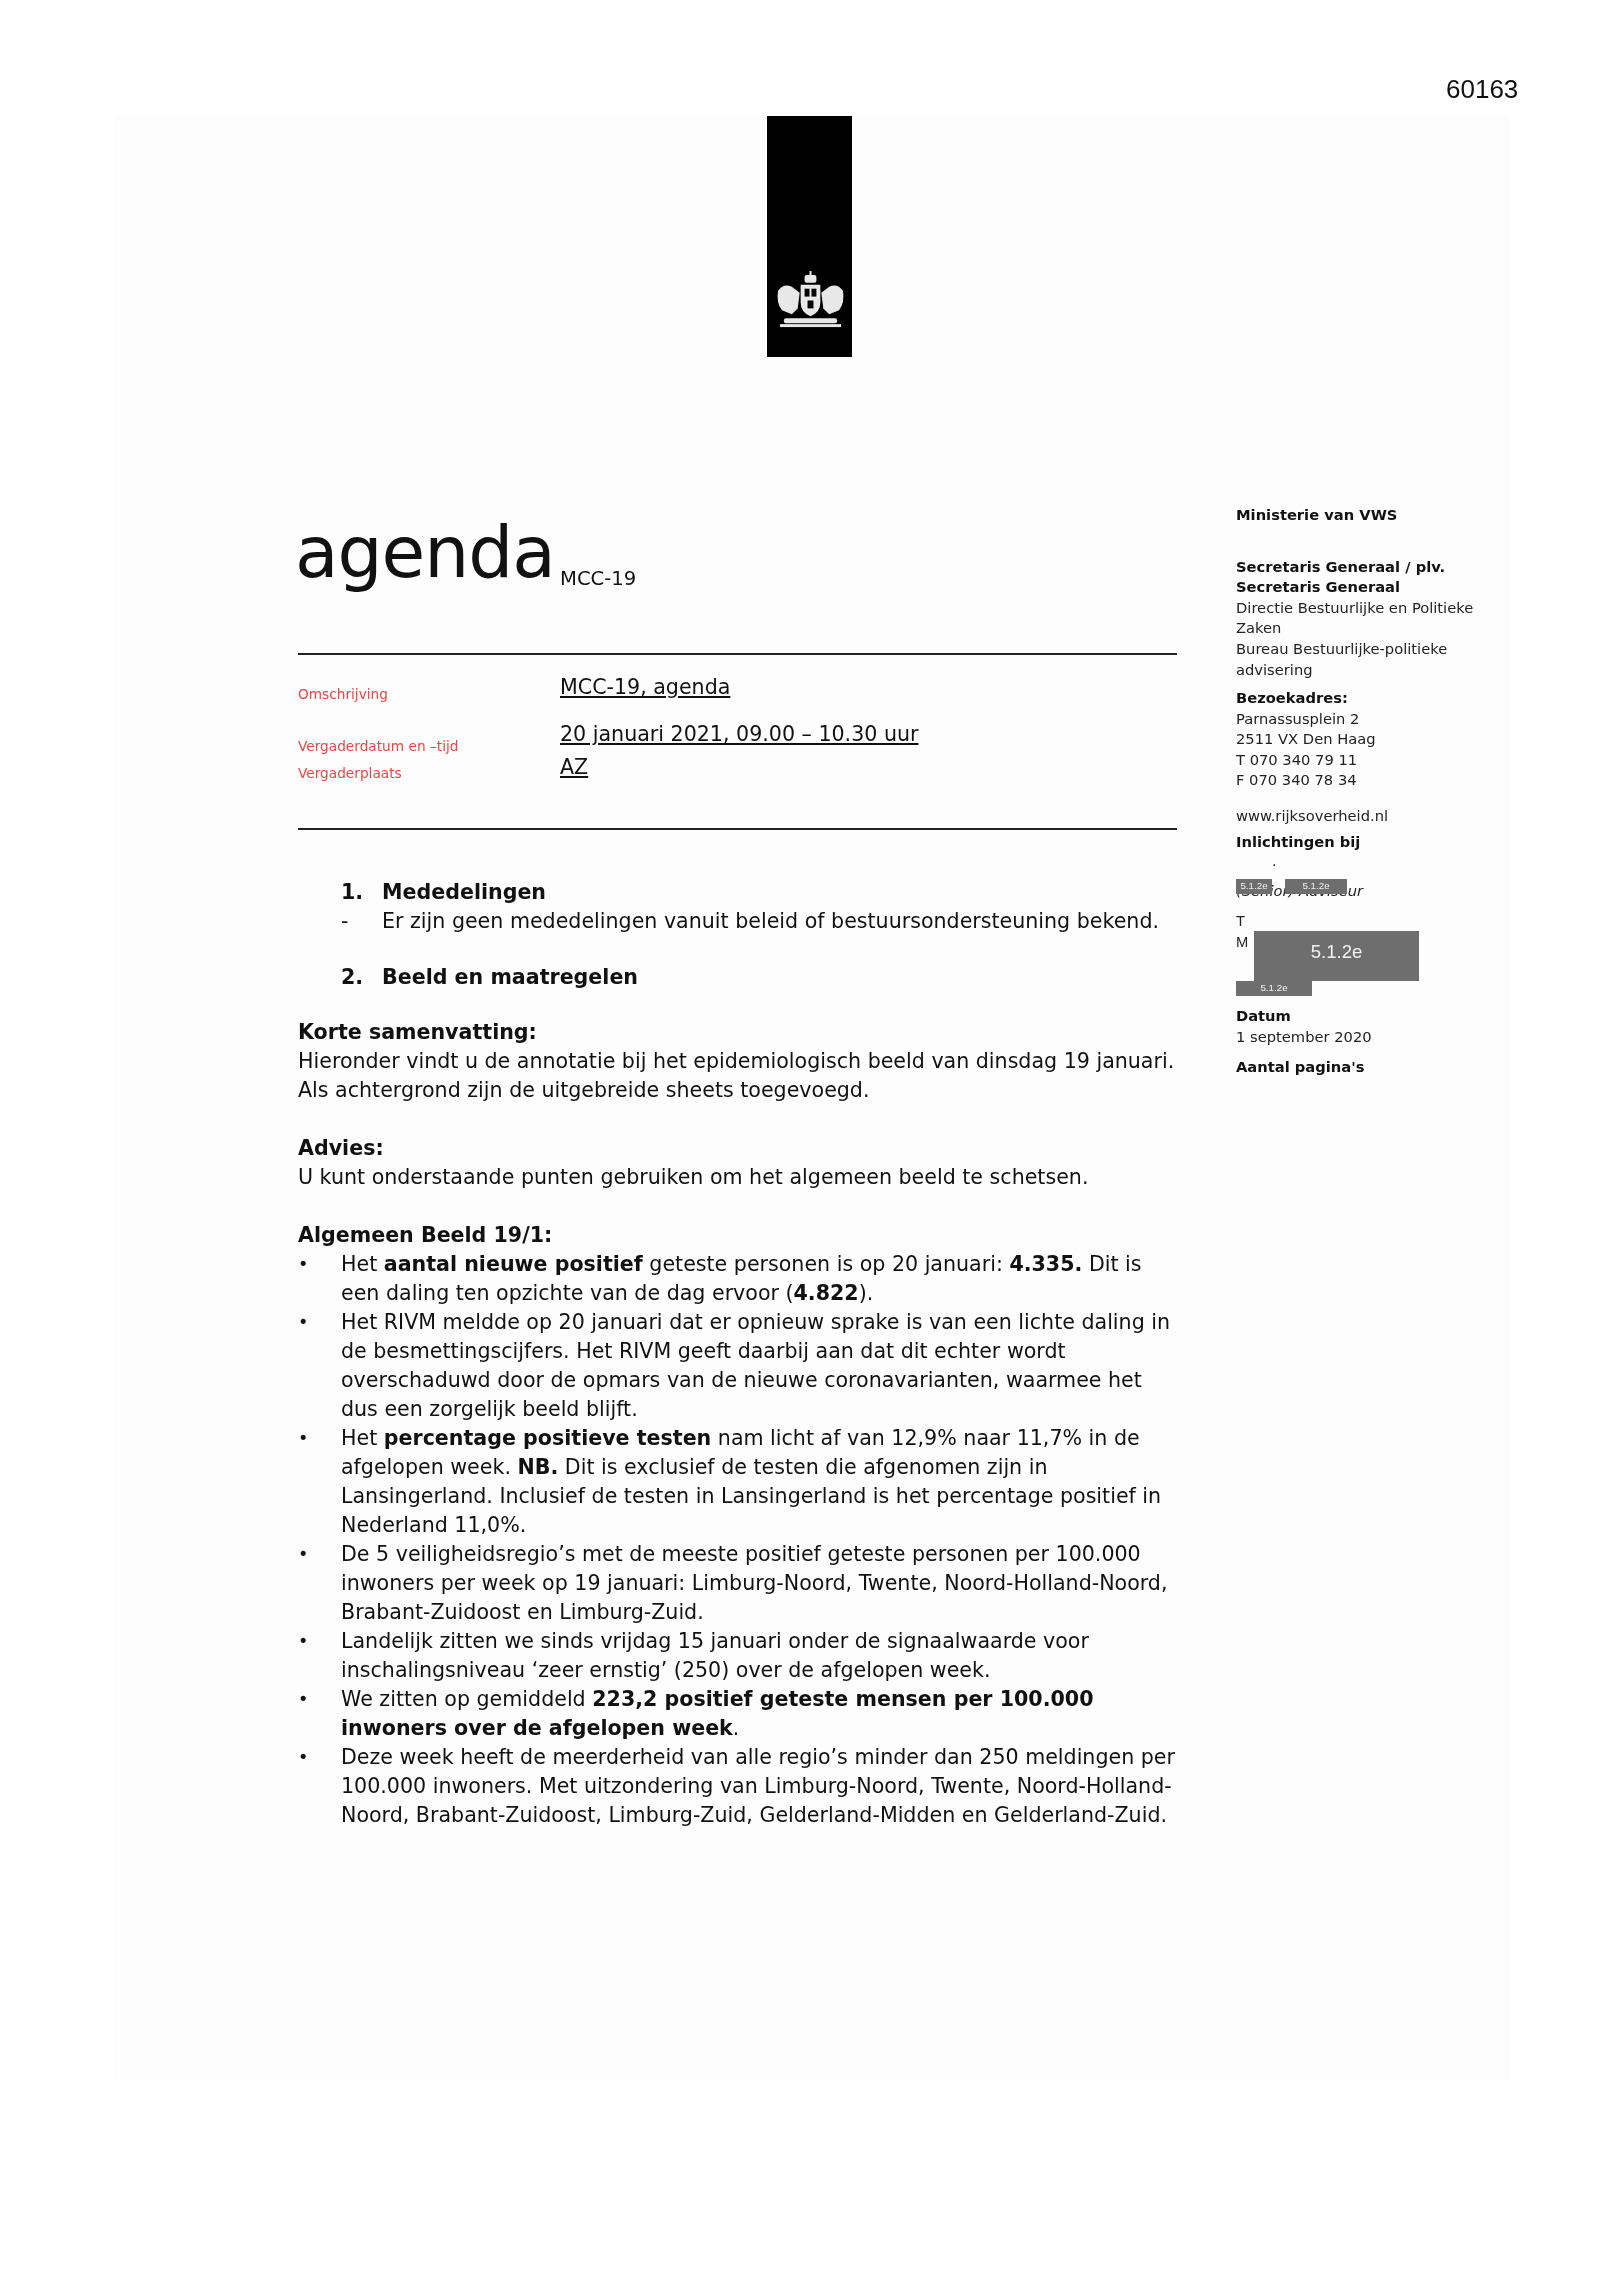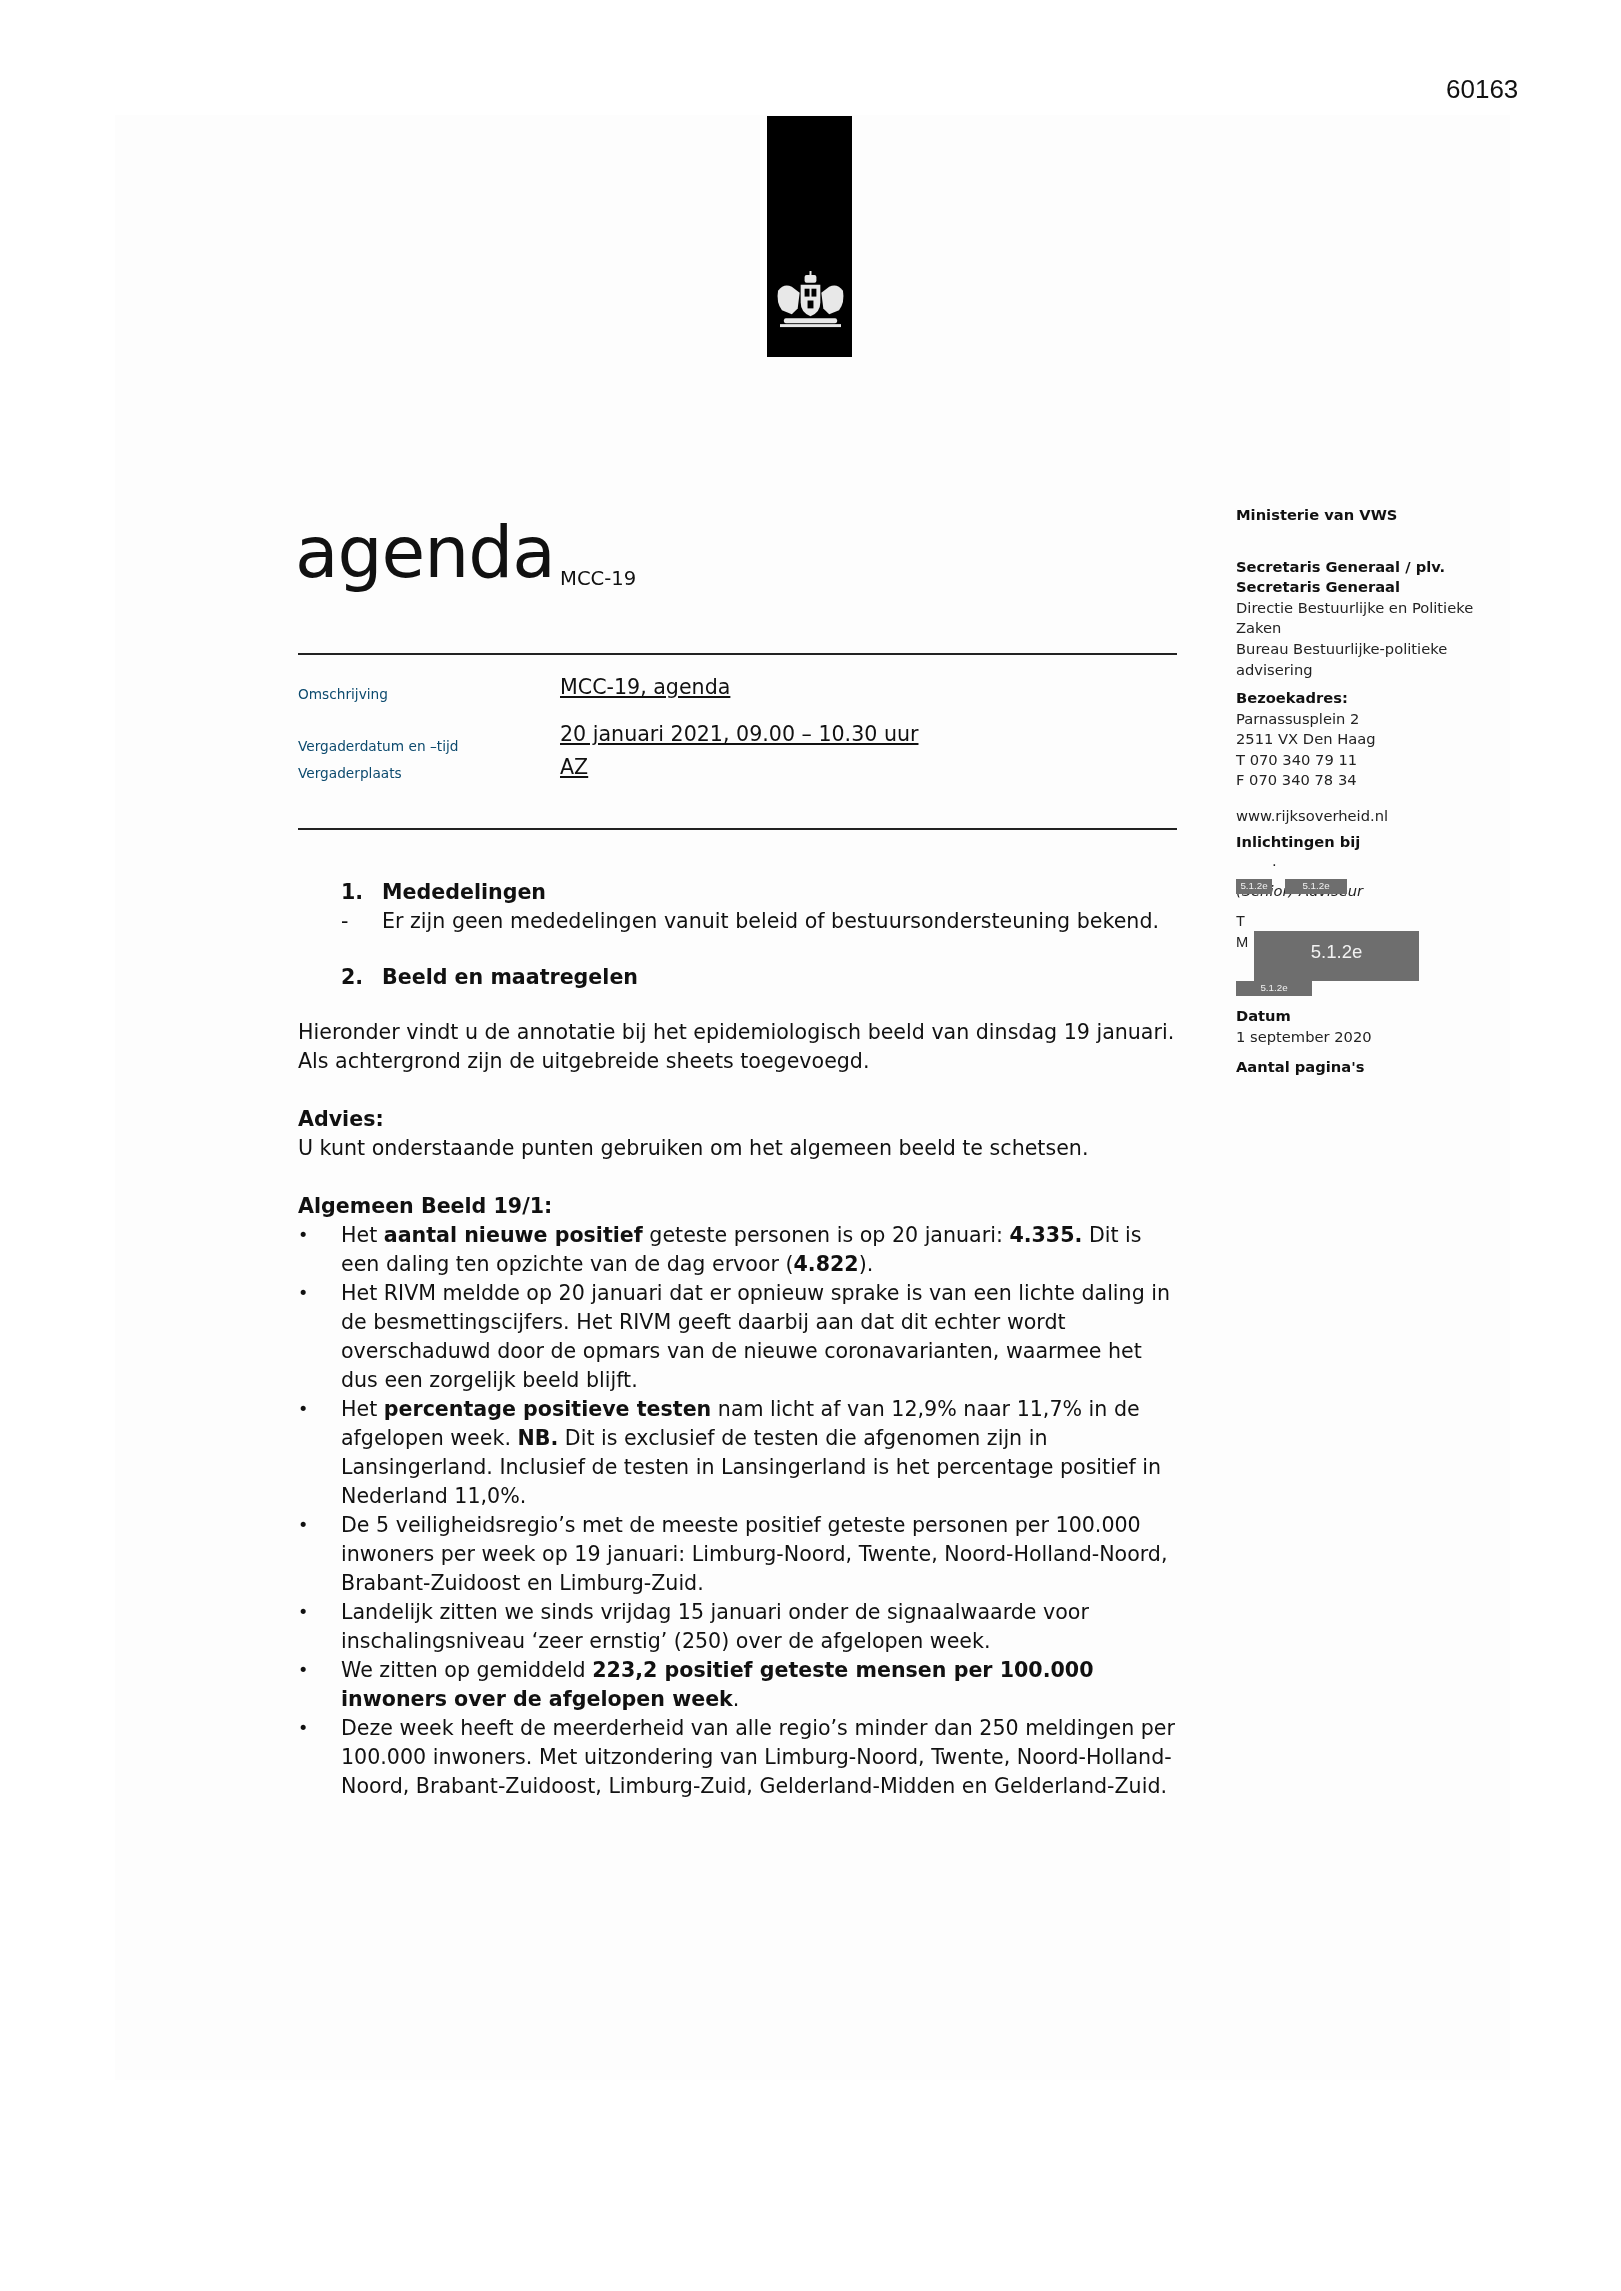--- a/index.html
+++ b/index.html
@@ -23,21 +23,21 @@
     .logo-bar svg { position: absolute; left: 6.9px; top: 155px; }
     .title-word {
       position: absolute; left: 295px; top: 517px;
       font-family: "DejaVu Sans", sans-serif; font-size: 71px; line-height: 1;
       letter-spacing: -1px; color: #111;
     }
     .title-sub {
       position: absolute; left: 560px; top: 567px; font-size: 19.6px; color: #111;
     }
     .rule { position: absolute; left: 298px; width: 879px; height: 2px; background: #222; }
-    .meta-label { position: absolute; left: 298px; font-size: 13.7px; color: #0c4a6e; }
+    .meta-label { position: absolute; left: 298px; font-size: 13.7px; color: #ef4444; }
     .meta-value {
       position: absolute; left: 560px; font-size: 20.6px; color: #111;
       font-family: "DejaVu Sans", sans-serif;
       text-decoration: underline;
     }
     .content {
       position: absolute; left: 298px; top: 878px; width: 882px;
       font-size: 20.6px; line-height: 29px; color: #111;
     }
     .item-head { font-weight: bold; margin-left: 43px; }
@@ -108,20 +108,21 @@
   <div class="dash-row">
     <span class="dash">-</span>
     <span>Er zijn geen mededelingen vanuit beleid of bestuursondersteuning bekend.</span>
   </div>
   <div style="height:27.4px;"></div>
   <div class="item-head">
     <span class="num">2.</span><span>Beeld en maatregelen</span>
   </div>
   <div style="height:25.5px;"></div>
 
+  <div class="section-title">Korte samenvatting:</div>
   <div>Hieronder vindt u de annotatie bij het epidemiologisch beeld van dinsdag 19 januari. Als achtergrond zijn de uitgebreide sheets toegevoegd.</div>
   <div style="height:29px;"></div>
 
   <div class="section-title">Advies:</div>
   <div>U kunt onderstaande punten gebruiken om het algemeen beeld te schetsen.</div>
   <div style="height:29px;"></div>
 
   <div class="section-title">Algemeen Beeld 19/1:</div>
   <ul class="bullets">
     <li>

